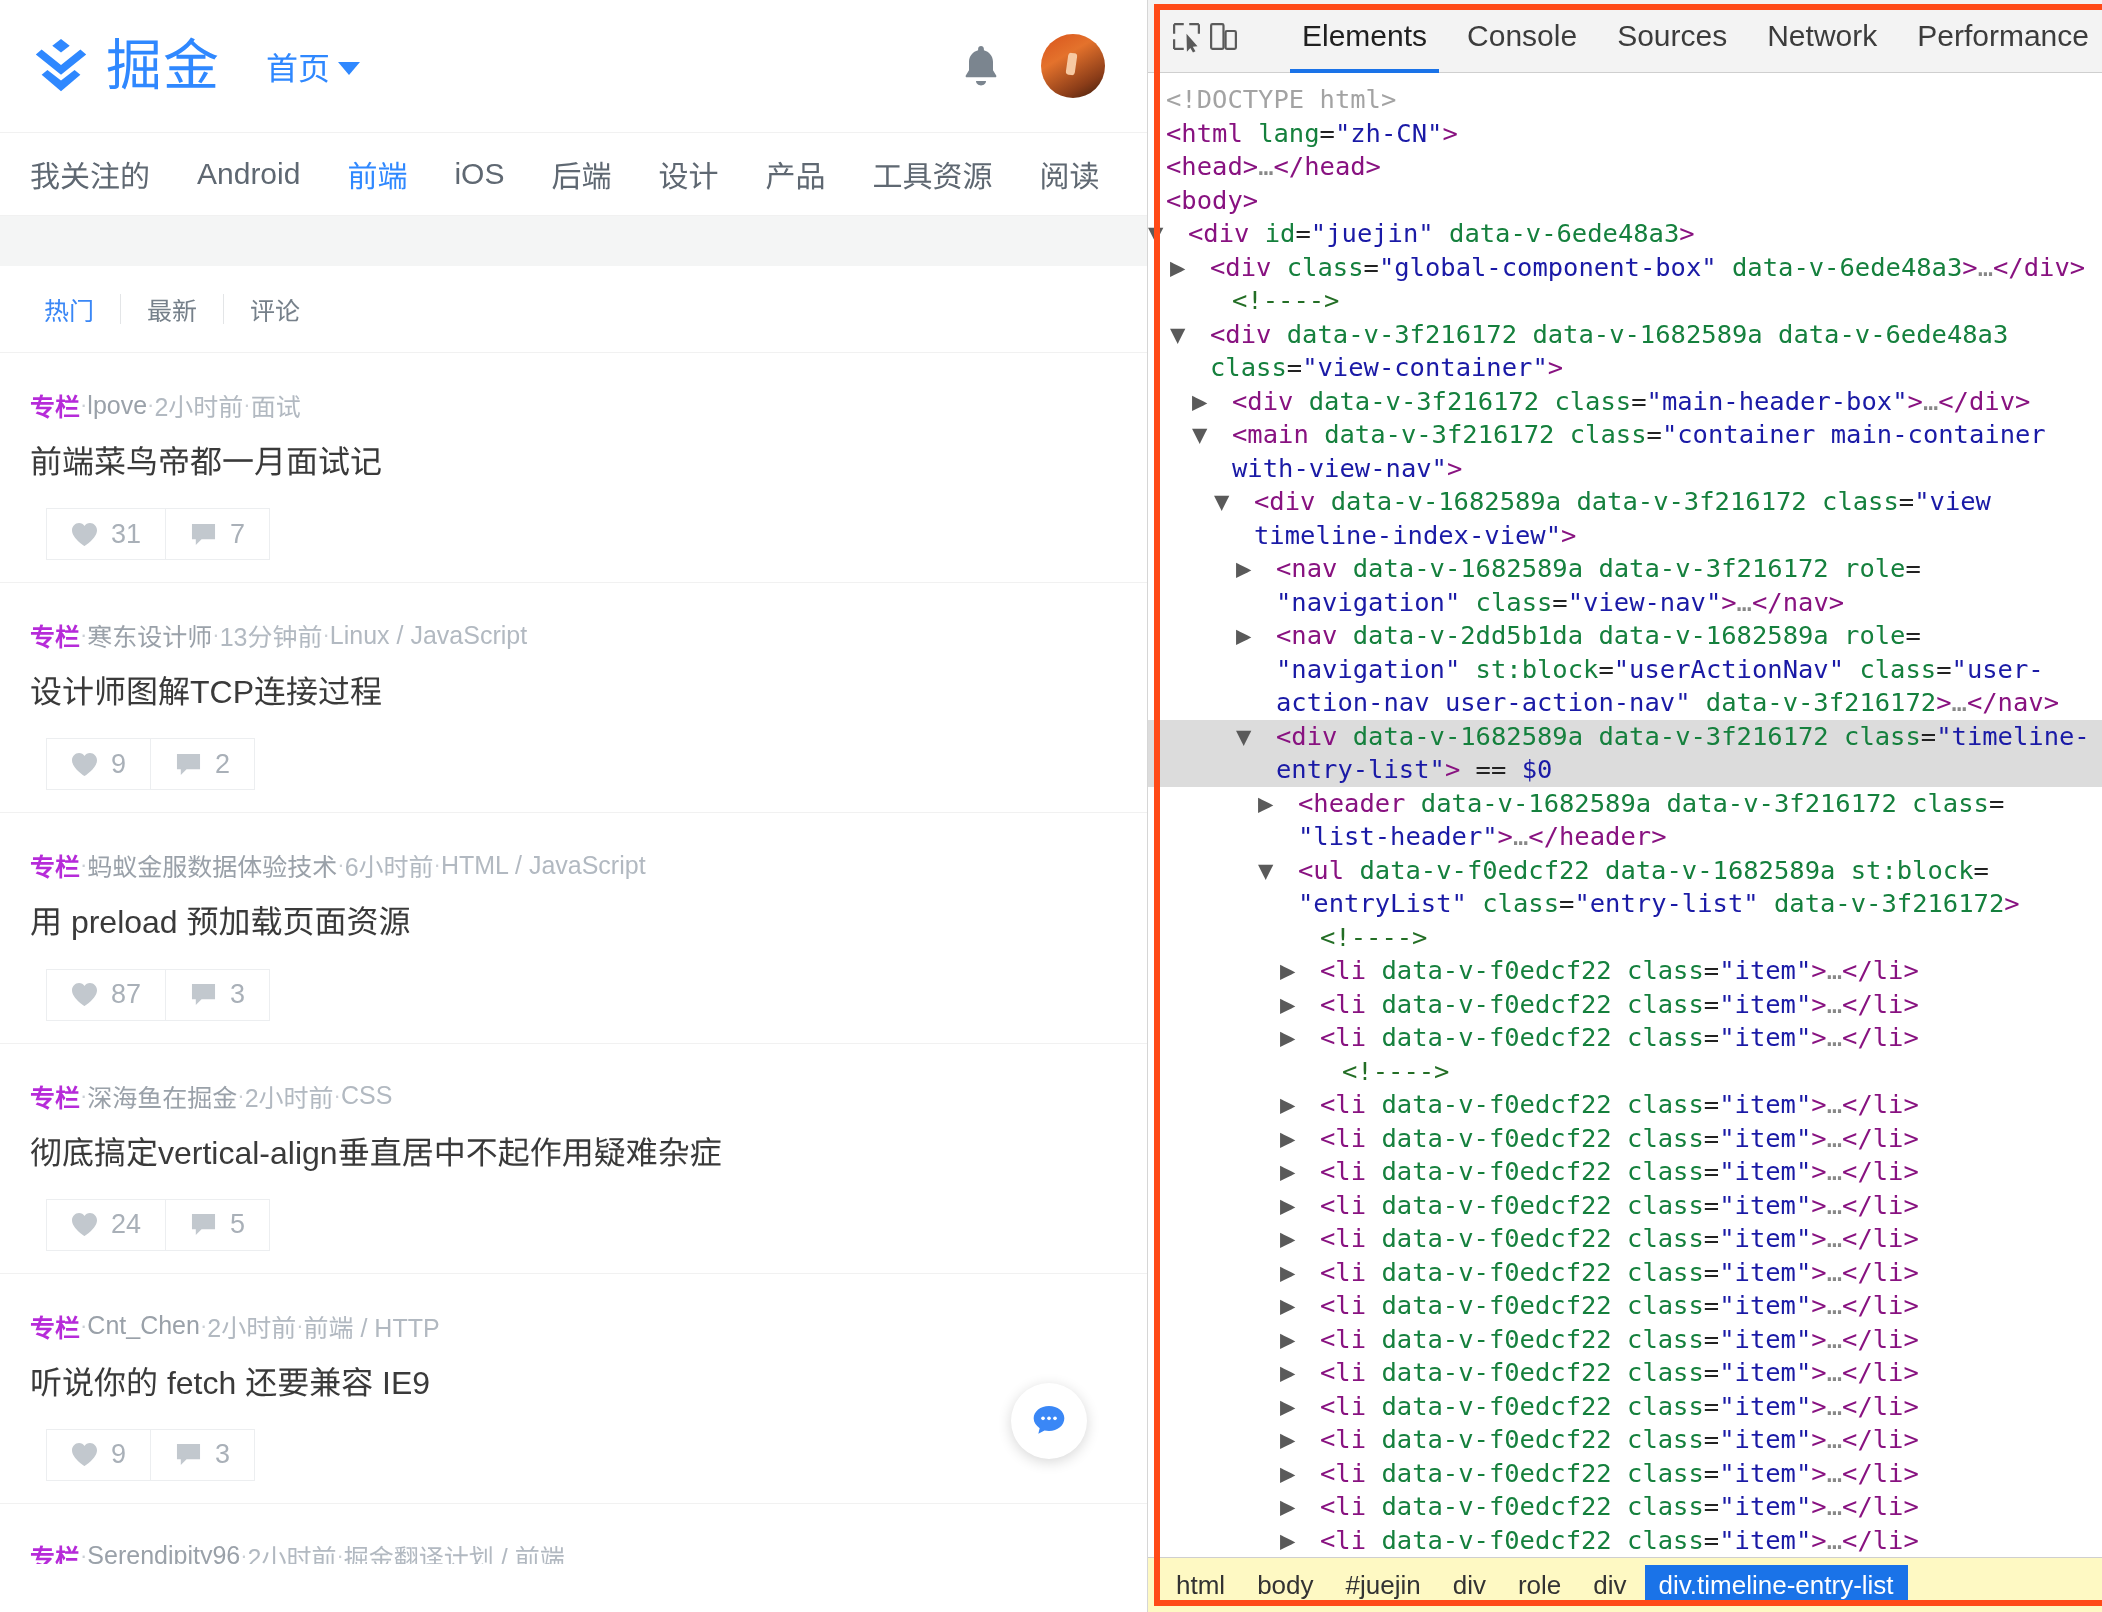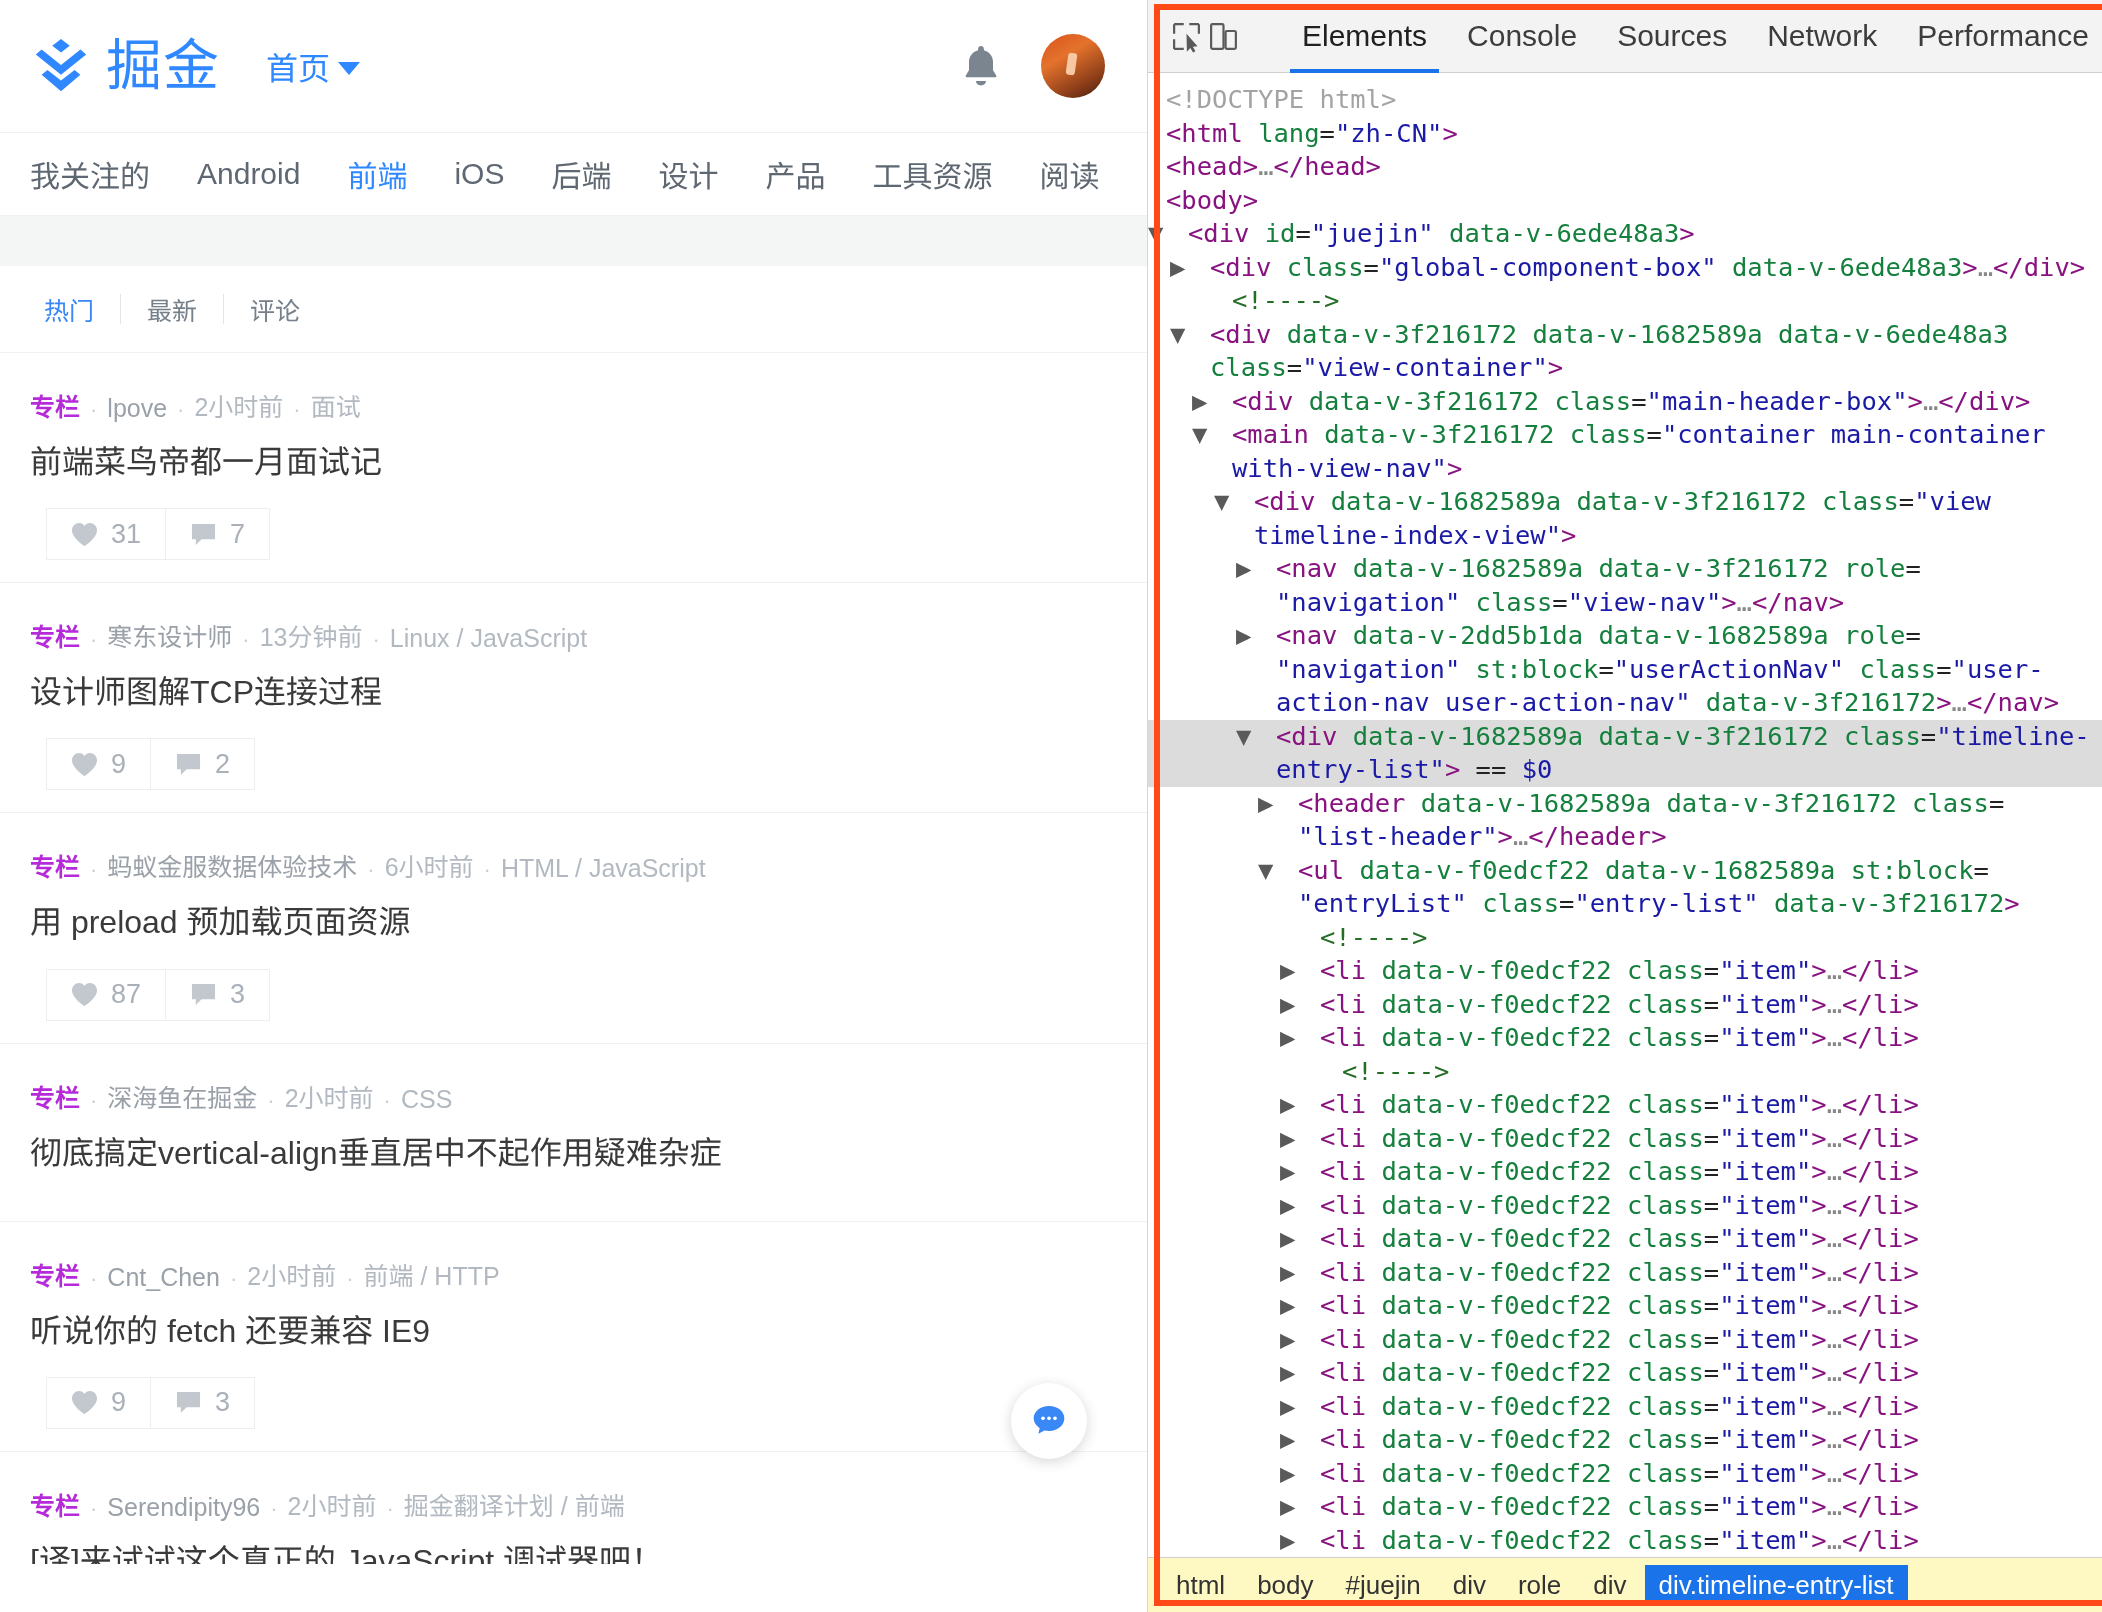--- a/index.html
+++ b/index.html
@@ -74,22 +74,22 @@
   .sort-tab:first-child { padding-left: 14px; }
   .sort-tab.active { color: #3a87f6; }
   .sort-sep { width: 1px; height: 30px; background: #e3e5e7; }
 
   
   .entry-list { background: #fff; }
   .entry {
     padding: 34px 30px 22px 30px; border-bottom: 1px solid #f1f1f1;
   }
   .entry-meta {
-    font-size: 25px; color: #b2b9c1; display: flex; align-items: flex-end;
-    gap: 10px; margin-bottom: 18px; flex-wrap: nowrap; white-space: nowrap;
+    font-size: 25px; color: #b2b9c1; display: flex; align-items: center;
+    margin-bottom: 18px; flex-wrap: nowrap; white-space: nowrap;
   }
   .entry-meta .tag-col { color: #b62bd9; font-weight: 600; }
   .entry-meta .dot { color: #c9ced4; font-size: 22px; }
   .entry-meta .author { color: #9aa1a9; }
   .entry-title {
     font-size: 32px; color: #3a3a3a; line-height: 1.35; margin-bottom: 24px;
     font-weight: 400;
   }
   .entry-actions { display: flex; margin-left: 16px; }
   .act-btn {
@@ -313,20 +313,34 @@
         <div class="entry-meta">
           <span class="tag-col">专栏</span>
           <span class="dot">·</span>
           <span class="author">深海鱼在掘金</span>
           <span class="dot">·</span>
           <span>2小时前</span>
           <span class="dot">·</span>
           <span>CSS</span>
         </div>
         <div class="entry-title">彻底搞定vertical-align垂直居中不起作用疑难杂症</div>
+        <div class="entry-actions">
+          <div class="act-btn">
+            <svg class="icon-heart" viewBox="0 0 28 26">
+                <path d="M14 25S1 17 1 8.6C1 4.4 4.3 1 8.3 1c2.5 0 4.5 1.3 5.7 3.2C15.2 2.3 17.2 1 19.7 1 23.7 1 27 4.4 27 8.6 27 17 14 25 14 25z"></path>
+              </svg>
+            <span>24</span>
+          </div>
+          <div class="act-btn">
+            <svg class="icon-comment" viewBox="0 0 28 26">
+                <path d="M2 2h24v16H12l-6 6v-6H2z"></path>
+              </svg>
+            <span>5</span>
+          </div>
+        </div>
       </div>
 
       <div class="entry">
         <div class="entry-meta">
           <span class="tag-col">专栏</span>
           <span class="dot">·</span>
           <span class="author">Cnt_Chen</span>
           <span class="dot">·</span>
           <span>2小时前</span>
           <span class="dot">·</span>

